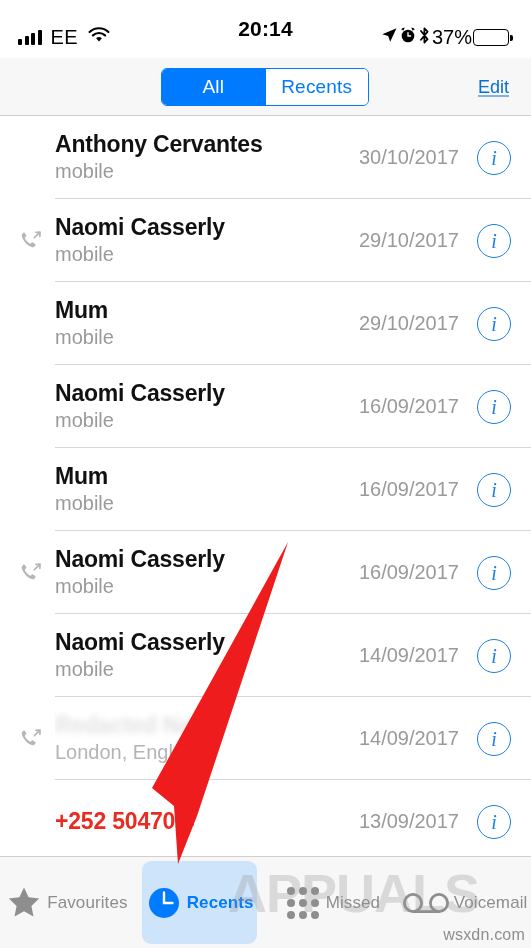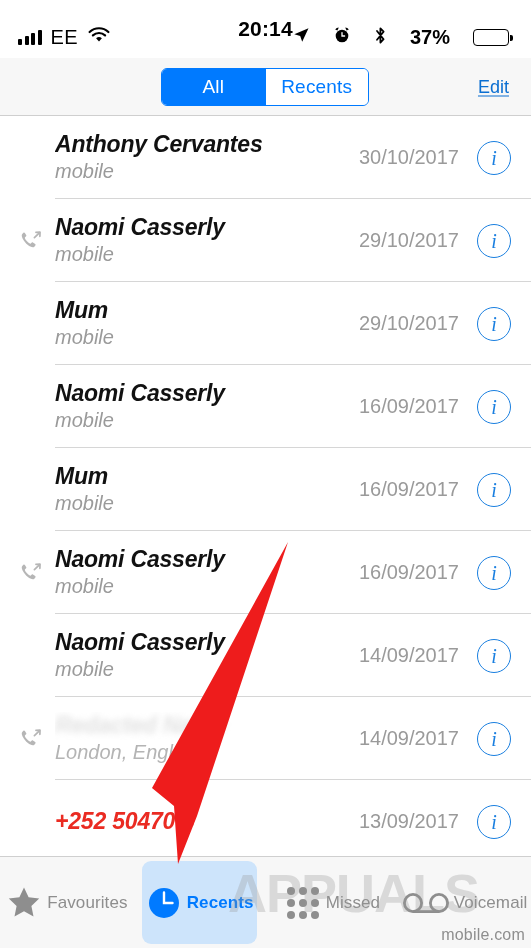--- a/index.html
+++ b/index.html
@@ -34,22 +34,22 @@
   .bars i:nth-child(4){ height:15px; }
   .carrier{ font-size:20px; color:#000; letter-spacing:.3px; }
   .sb-clock{
     position:absolute; left:0; right:0; top:0; bottom:0;
     display:flex; align-items:center; justify-content:center;
     font-size:21px; font-weight:bold; color:#000;
     letter-spacing:.2px;
     pointer-events:none;
   }
   .sb-right{
-    margin-left:auto; display:flex; align-items:center; gap:23px;
-    position:relative; z-index:2;font-weight:bold;
+    margin-left:auto; display:flex; align-items:center; gap:1px;
+    position:relative; z-index:2;
   }
   .pct{ font-size:20px; color:#000; }
   .batt{
     width:36px; height:17px; border:1.8px solid #000;
     border-radius:4px; position:relative; padding:1.8px;
   }
   .batt::after{
     content:""; position:absolute; right:-4.5px; top:5px;
     width:2.6px; height:6px; background:#000; border-radius:0 2px 2px 0;
   }
@@ -96,21 +96,21 @@
     content:""; position:absolute; left:55px; right:0; bottom:0;
     height:1px; background:#d6d6d6;
   }
   .row:last-child::after{ display:none; }
   .callicon{
     width:55px; flex:0 0 55px;
     display:flex; align-items:center; justify-content:center;
     padding-left:6px;
   }
   .callicon svg{ display:block; }
-  .rowtext{ flex:1 1 auto; min-width:0; overflow:hidden;font-style:italic; }
+  .rowtext{ flex:1 1 auto; min-width:0; overflow:hidden; }
   .name{
     font-size:23px; font-weight:bold; color:#111;
     letter-spacing:-.2px; line-height:1.16;
     white-space:nowrap; overflow:hidden;
   }
   .name.red{ color:#ea2b22; }
   .name.redacted{
     color:#c9c9c9;
     filter:blur(3.2px);
     opacity:.55;
@@ -395,15 +395,15 @@
           <span class="tlabel">Voicemail</span>
         </div>
       </div>
     </div>
 
   <svg class="arrow-overlay" viewBox="0 0 531 948">
     <path d="M288 542 L197 816 L178 864 L174 806 L152 788 Z" fill="#ee1c1c"></path>
   </svg>
 
   <div class="wm wm-text">APPUALS</div>
-  <div class="wm wm-url">mobile.com</div>
+  <div class="wm wm-url">wsxdn.com</div>
 
 </div>
 
 </body></html>

